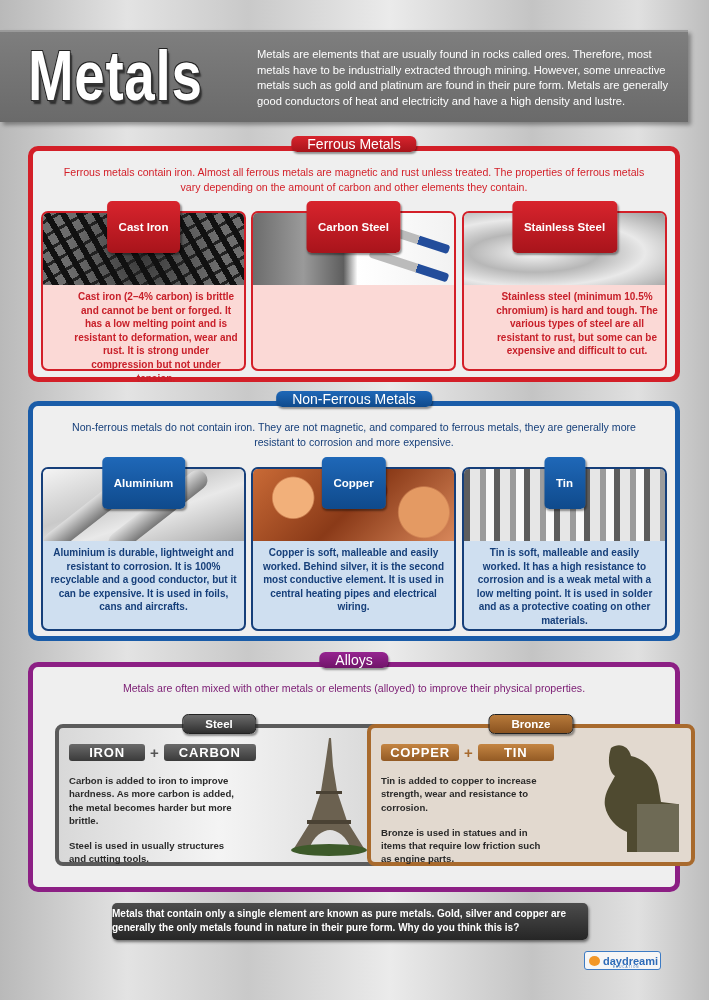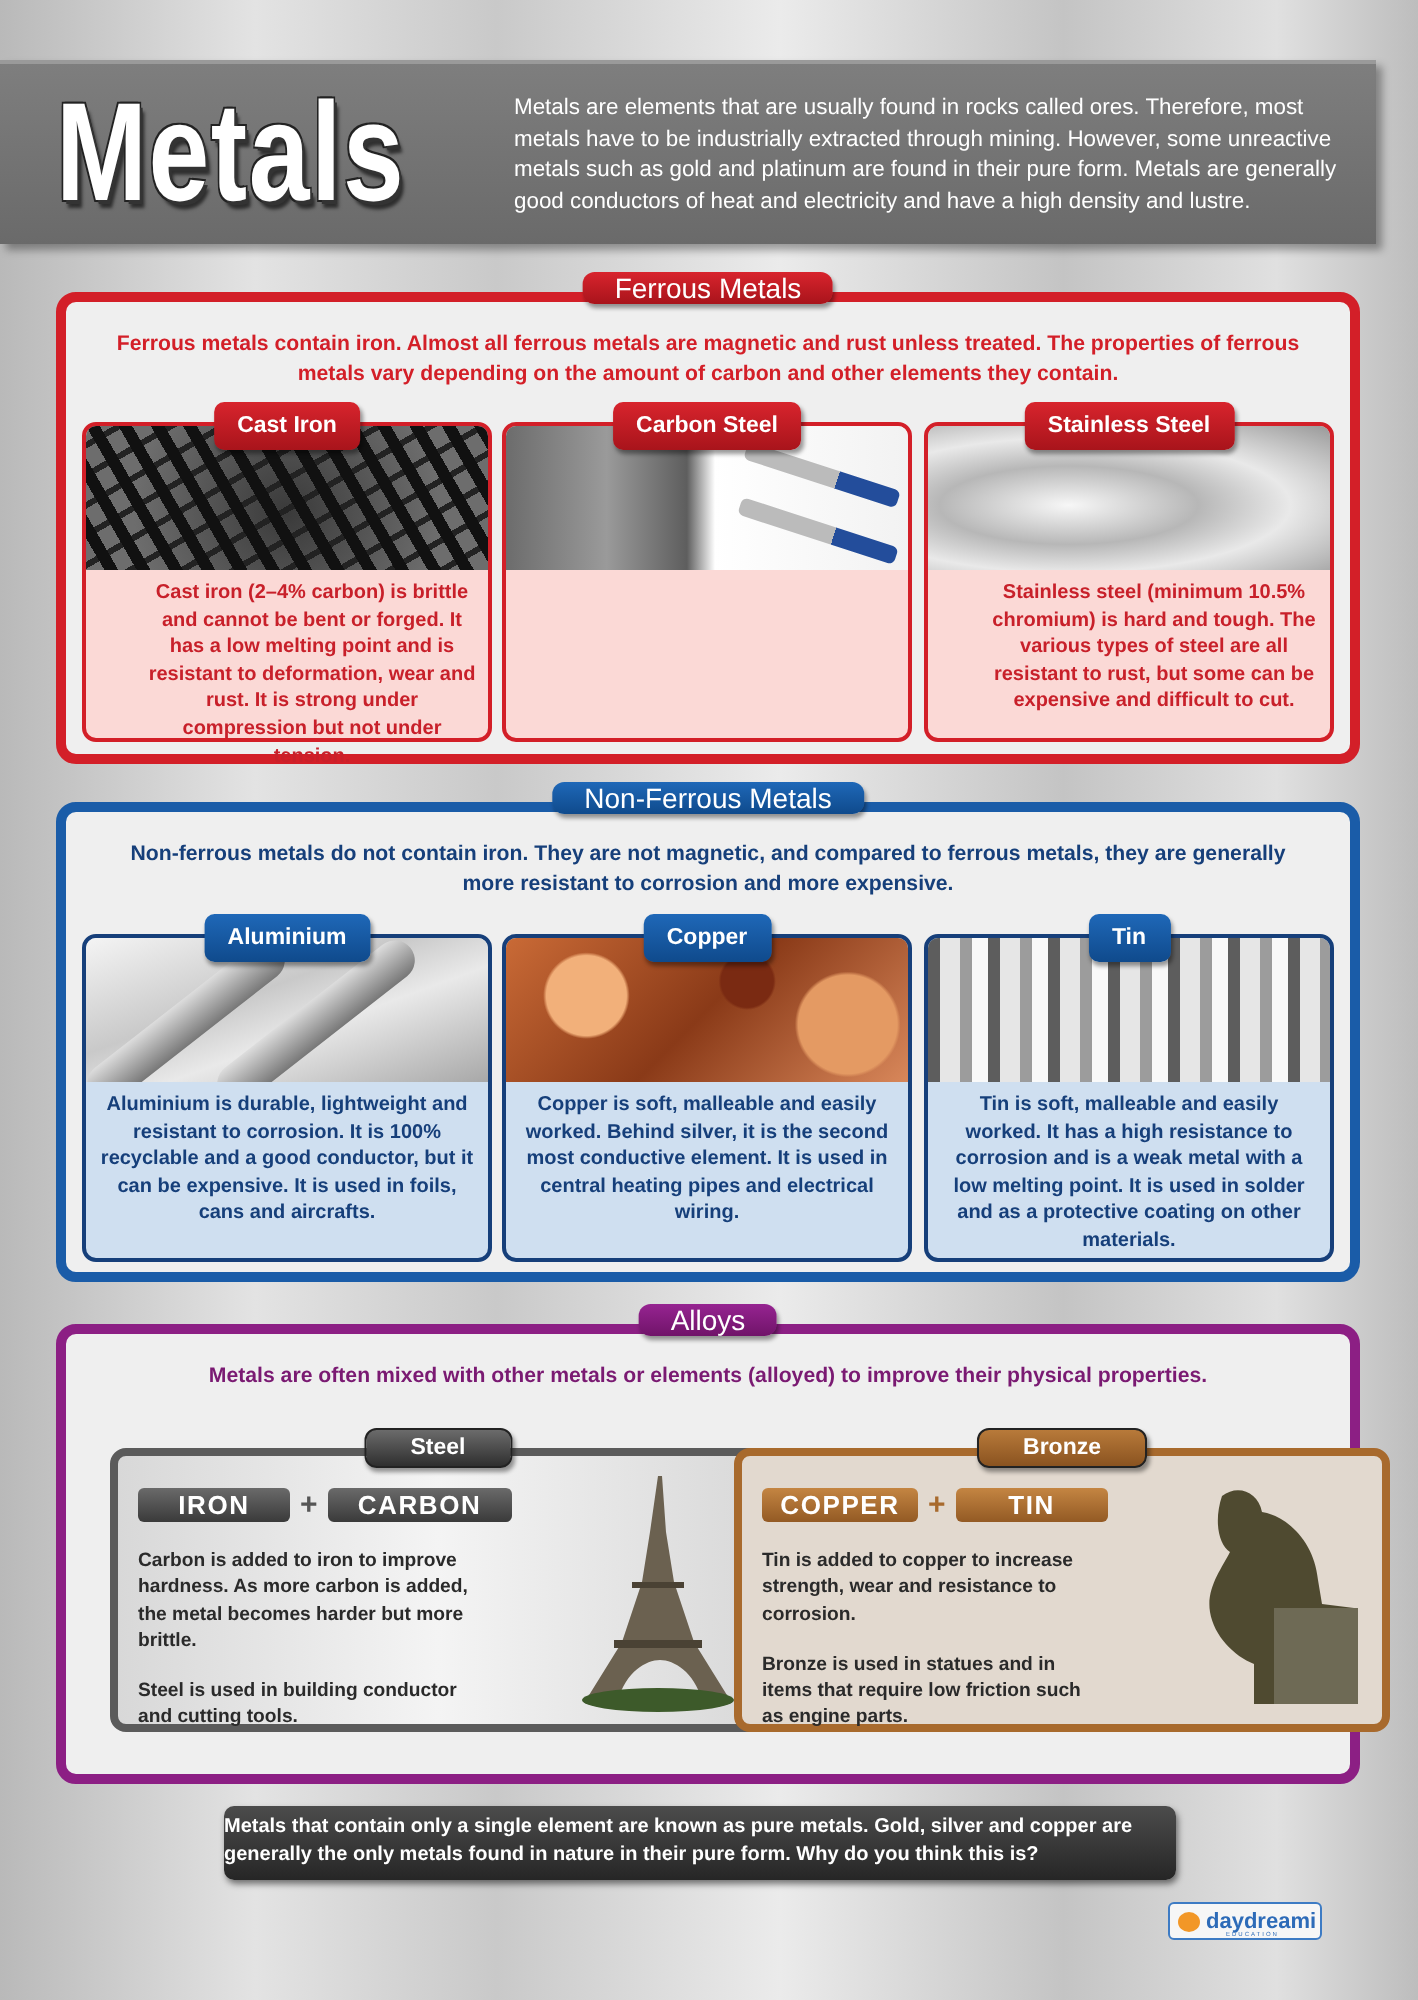--- a/index.html
+++ b/index.html
@@ -41,35 +41,35 @@
     position: absolute; top: -15px; left: 50%; transform: translateX(-50%);
     padding: 0 16px; border-radius: 6px; color: #fff; font-size: 14px; font-weight: normal;
     white-space: nowrap; box-shadow: 1px 2px 2px rgba(0,0,0,0.4);
   }
   .tab-red { background: linear-gradient(#d8242d, #a8141b); }
   .tab-blue { background: linear-gradient(#1f68b8, #0f4a8c); }
   .tab-purple { background: linear-gradient(#962491, #701469); }
 
   .sec-desc {
     position: absolute; top: 14px; left: 20px; right: 20px; text-align: center;
-    font-size: 10.6px; line-height: 15px; font-weight: bold;
+    font-size: 10.6px; line-height: 15px; font-weight: normal;
   }
   .desc-red { color: #d31f28; }
   .desc-blue { color: #163f7a; }
   .desc-purple { color: #7a1a72; }
 
   
   .card {
     position: absolute; width: 205px; border-radius: 7px; border: 2px solid; overflow: visible;
   }
   .card-red { border-color: #d31f28; background: #fbd9d6; top: 60px; height: 160px; }
   .card-blue { border-color: #163f7a; background: #cfdff0; top: 61px; height: 164px; }
   .card-tab {
     position: absolute; top: -12px; left: 50%; transform: translateX(-50%);
-    padding: 6px 12px; border-radius: 5px; color: #fff; font-size: 11.5px; font-weight: bold;
+    padding: 20px 12px; border-radius: 5px; color: #fff; font-size: 11.5px; font-weight: bold;
     white-space: nowrap; box-shadow: 1px 2px 2px rgba(0,0,0,0.4); z-index: 2;
   }
   .card-img { height: 72px; border-radius: 5px 5px 0 0; overflow: hidden; position: relative; }
   .card-text {
     padding: 5px 6px; text-align: center; font-size: 10px; line-height: 13.6px; font-weight: bold;
   }
   .card-red .card-text { color: #c8202a; margin-left: 25px; }
   .card-blue .card-text { color: #163f7a; }
 
   
@@ -198,21 +198,21 @@
 
   <div class="alloy alloy-steel">
     <div class="alloy-tab tab-steel">Steel</div>
     <div class="formula">
       <span class="pill pill-steel">IRON</span>
       <span class="plus plus-steel">+</span>
       <span class="pill pill-steel" style="width:92px">CARBON</span>
     </div>
     <div class="alloy-text">
       <p>Carbon is added to iron to improve hardness. As more carbon is added, the metal becomes harder but more brittle.</p>
-      <p>Steel is used in building conductor and cutting tools.</p>
+      <p>Steel is used in usually structures and cutting tools.</p>
     </div>
     <svg class="eiffel" viewBox="0 0 80 120">
       <path d="M40 2 L42 2 L44 30 L48 55 L58 85 L76 114 L62 114 C58 100 48 94 41 94 C34 94 24 100 20 114 L4 114 L22 85 L32 55 L36 30 Z" fill="#6b6150"></path>
       <rect x="27" y="55" width="26" height="3" fill="#4a4234"></rect>
       <rect x="18" y="84" width="44" height="4" fill="#4a4234"></rect>
       <ellipse cx="40" cy="114" rx="38" ry="6" fill="#3d5a2a"></ellipse>
     </svg>
   </div>
 
   <div class="alloy alloy-bronze">

